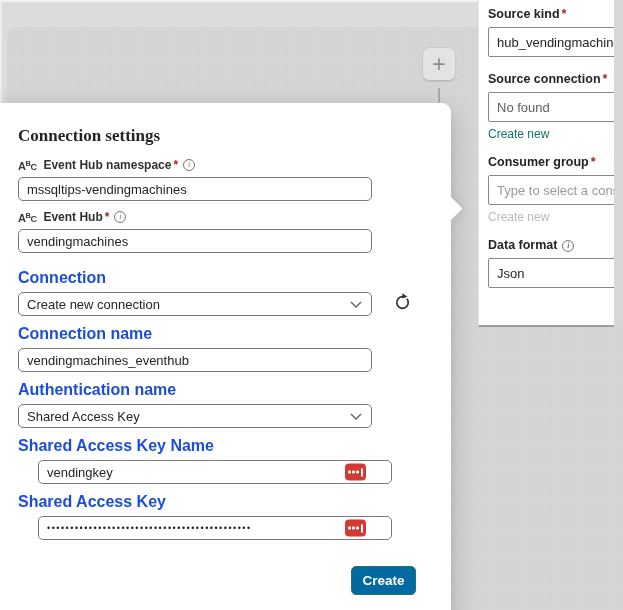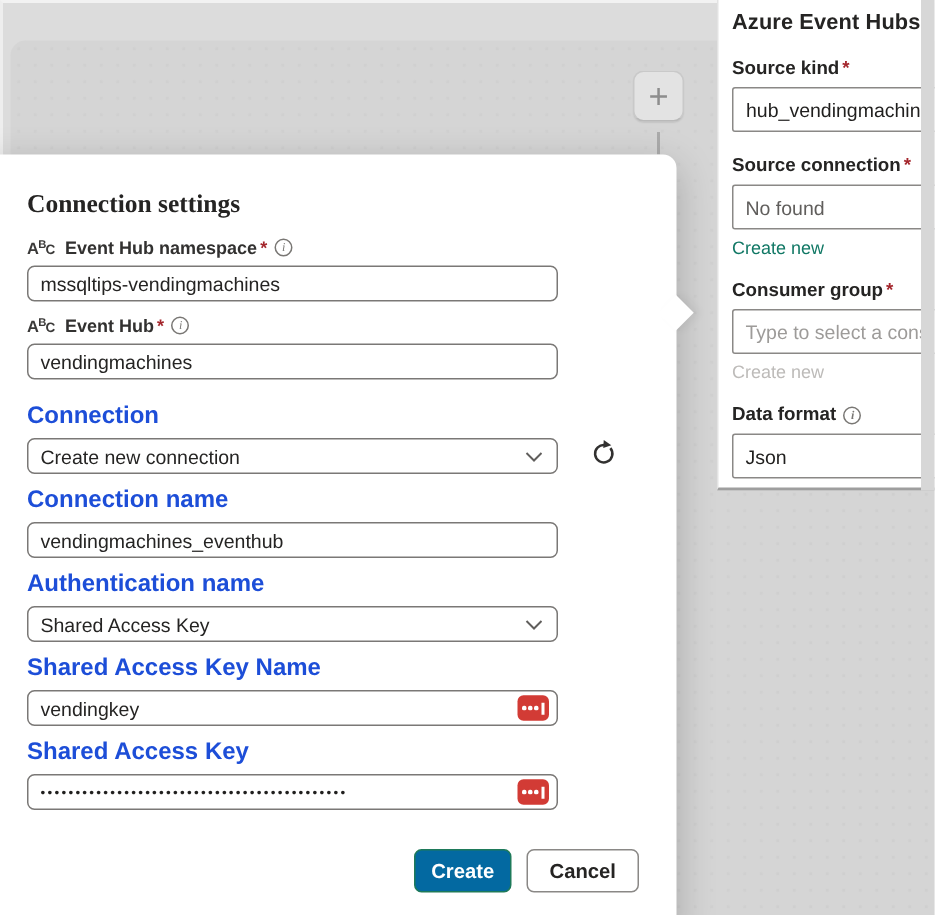--- a/index.html
+++ b/index.html
@@ -61,21 +61,21 @@
   .abc-icon .a { font-size:11px; font-weight:bold; }
   .abc-icon .b { font-size:7.5px; font-weight:bold; vertical-align:4px; }
   .abc-icon .c { font-size:9px; font-weight:bold; }
   .d-label { font-size:12px; font-weight:bold; color:#323130; }
   .d-label-plain { font-size:16px; font-weight:700; color:#1d4ed8; margin-bottom:5px; }
 
   .d-input-wrap { position:relative; width:354px; margin-bottom:9px; }
   .d-input { display:block; width:354px; height:24px; border:1px solid #7a7876; border-radius:5px;
     background:#fff; font-family:"Liberation Sans",sans-serif; font-size:13px; color:#252423;
     padding:0 8px; outline:none; }
-  .d-input.with-badge { padding-right:32px; }
+  .d-input.with-badge { padding-right:32px;margin-left:20px; }
   .d-input.pw { font-size:9px; letter-spacing:1.5px; color:#201f1e; }
 
   .dropdown { position:relative; width:354px; height:24px; border:1px solid #7a7876; border-radius:5px;
     background:#fff; font-size:13px; color:#252423; display:flex; align-items:center;
     padding:0 26px 0 8px; margin-bottom:9px; cursor:pointer; }
   .chevron { position:absolute; right:9px; top:50%; transform:translateY(-50%); }
 
   .combo-row { display:flex; align-items:center; }
   .refresh-btn { margin-left:18px; margin-bottom:9px; width:24px; height:24px; display:flex;
     align-items:center; justify-content:center; cursor:pointer; background:none; border:none; }
@@ -100,21 +100,20 @@
 <div class="stage">
   <div class="surface"></div>
   <div class="frame-highlight"></div>
 
   <div class="plus-btn">
     <span>+</span>
   </div>
   <div class="zoom-tick"></div>
 
   <div class="panel">
-    <h1>Azure Event Hubs</h1>
 
     <div class="p-label">
       <span>Source kind</span><span class="req">*</span>
     </div>
     <input class="p-input" type="text" value="hub_vendingmachines" style="">
 
     <div class="p-label mt-sec">
       <span>Source connection</span><span class="req">*</span>
     </div>
     <input class="p-input muted" type="text" value="No found" style="">
@@ -209,16 +208,15 @@
       <span class="badge">
         <span class="dot"></span>
           <span class="dot"></span>
           <span class="dot"></span>
           <span class="bar"></span>
       </span>
     </div>
 
     <div class="btn-row">
       <button class="btn btn-create">Create</button>
-      <button class="btn btn-cancel">Cancel</button>
     </div>
   </div>
 </div>
 
 </body></html>

